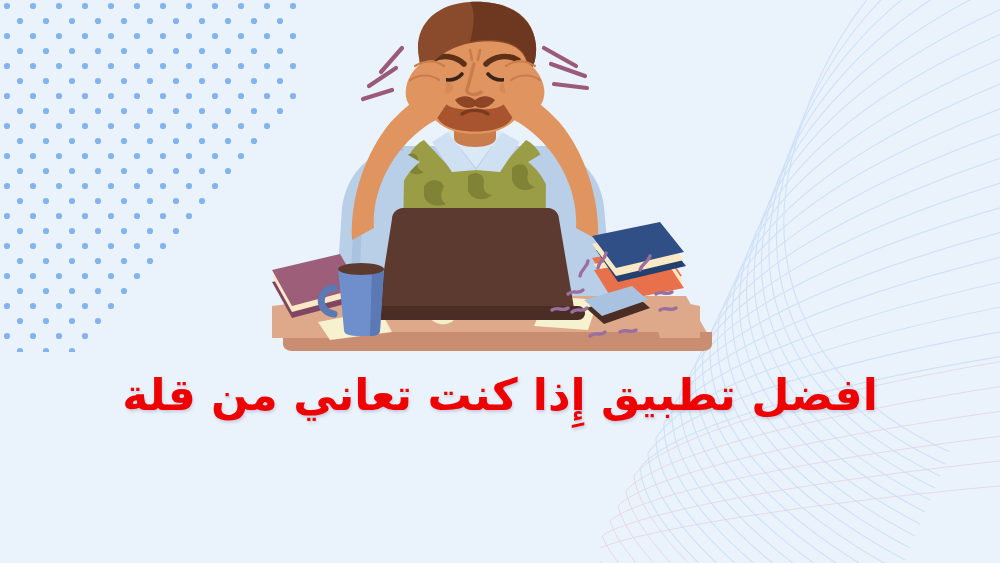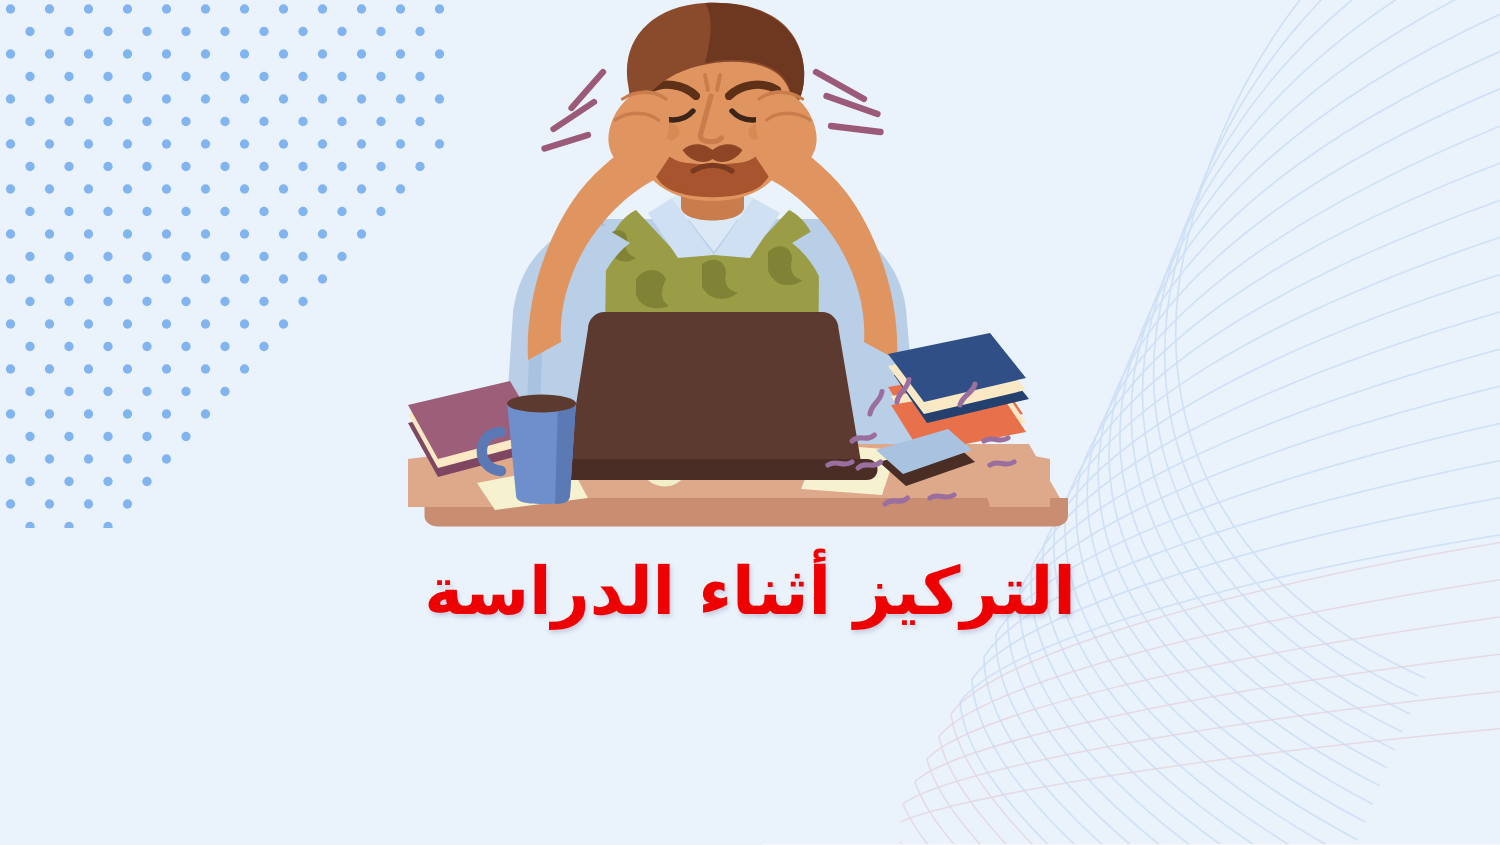--- a/index.html
+++ b/index.html
@@ -518,16 +518,16 @@
       <path d="M656,294 c6,-4 10,2 16,-2"></path>
       <path d="M660,310 c6,-4 10,2 16,-2"></path>
       <path d="M640,270 c2,-7 8,-7 10,-14"></path>
       <path d="M620,332 c6,-4 10,2 16,-2"></path>
       <path d="M590,336 c5,-5 10,1 15,-4"></path>
       <path d="M552,310 c6,-4 10,2 16,-2"></path>
     </g>
   </svg>
 
   <div class="headline">
-    <span class="line">التركيز أثناء الدراسة</span>
+    <span class="line">افضل تطبيق إِذا كنت تعاني من قلة</span>
   </div>
 
 </div>
 
 </body></html>

